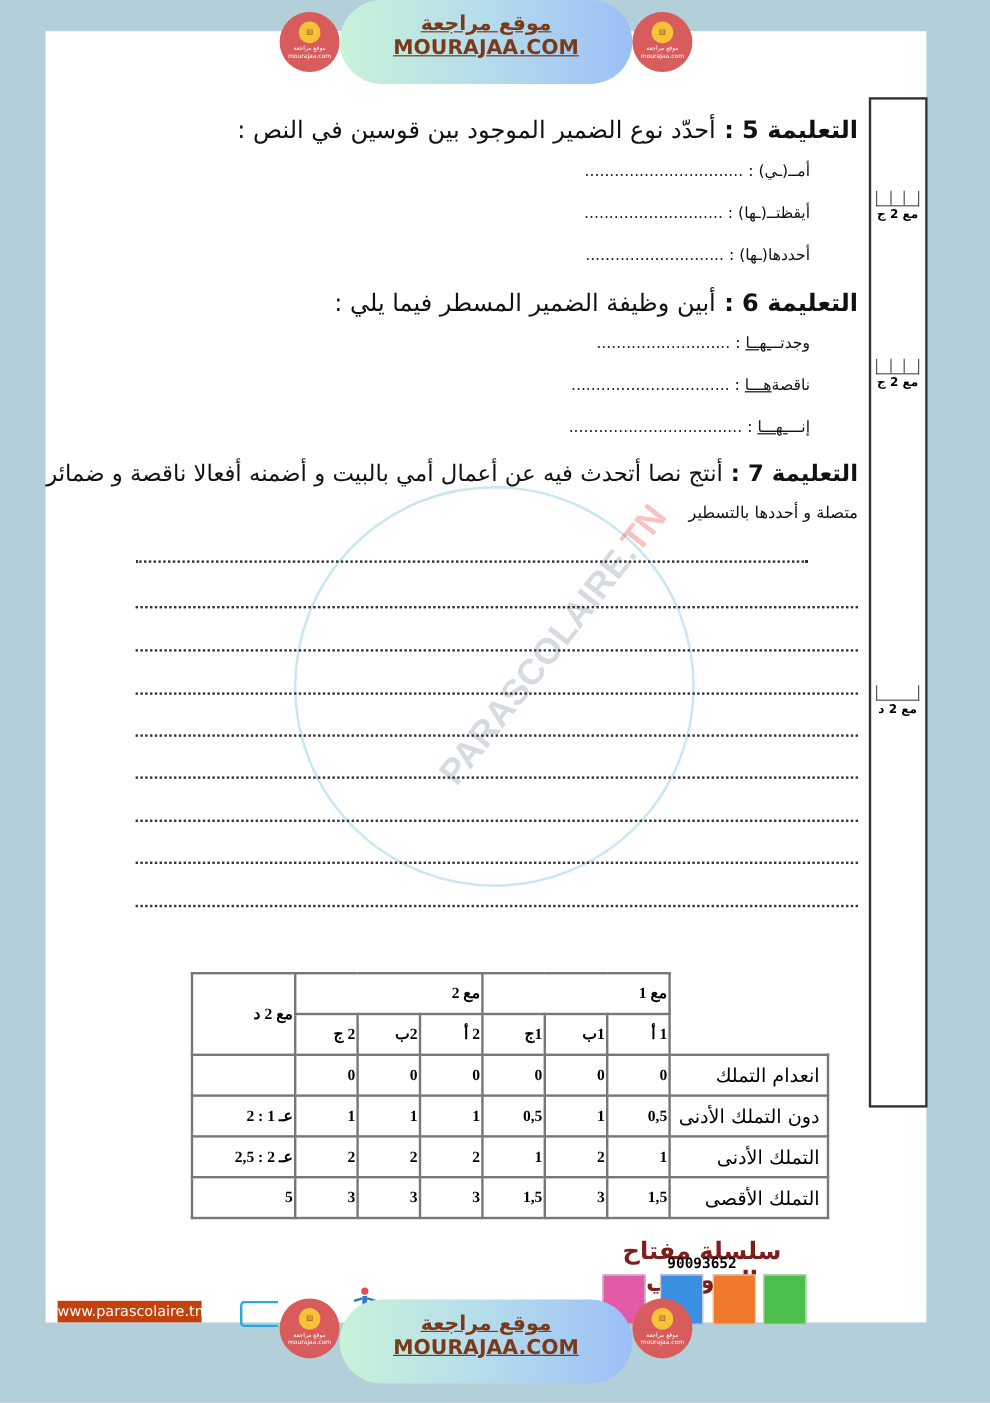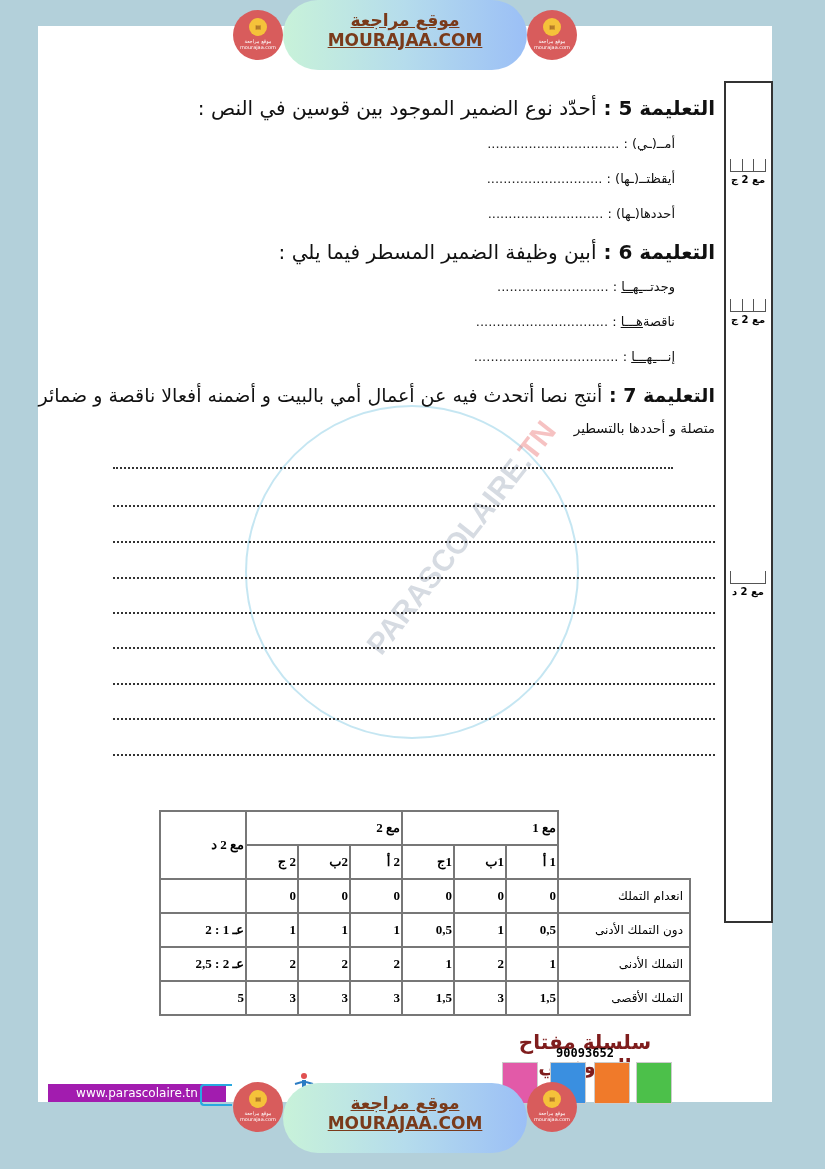--- a/index.html
+++ b/index.html
@@ -40,21 +40,21 @@
   
   table.grid {
     position:absolute; left:159px; top:810px; border-collapse:collapse;
     direction:rtl; font-family:"Liberation Serif", serif; font-size:13px;
   }
   table.grid td {
     border:2px solid #777; text-align:right; font-weight:bold; height:30px;
   }
   table.grid td.noborder { border:none; }
   table.grid td.rowlabel {
-    text-align:right; font-weight:normal; font-size:12px; padding:0 6px; width:118px;
+    text-align:right; font-weight:normal; font-size:16px; padding:0 6px; width:118px;
     font-family:"DejaVu Sans", sans-serif;
   }
   
   .watermark {
     position:absolute; left:245px; top:405px; width:330px; height:330px;
     border-radius:50%; border:2px solid #bfe3f1; opacity:0.9;
   }
   .wm-text {
     position:absolute; left:360px; top:640px; transform:rotate(-52deg);
     transform-origin:left top; font-size:30px; font-weight:bold;
@@ -72,22 +72,22 @@
   .logo-circle {
     position:absolute; width:50px; height:50px; border-radius:50%;
     background:#d85c5c; text-align:center;
   }
   .logo-circle .sun {
     width:18px; height:18px; border-radius:50%; background:#f5c23a;
     margin:8px auto 2px; font-size:6px; line-height:18px; color:#7a3a1a; font-weight:bold;
   }
   .logo-circle .tiny { font-size:5px; color:#fff; line-height:6px; }
   .footer-link {
-    position:absolute; left:48px; top:1084px; width:178px; height:18px;
-    background:#a21caf; color:#fff; font-size:12px; line-height:18px; text-align:center;
+    position:absolute; left:48px; top:1084px; width:120px; height:18px;
+    background:#c2410c; color:#fff; font-size:12px; line-height:18px; text-align:center;
     font-family:"DejaVu Sans", sans-serif;
   }
   .series-title {
     position:absolute; left:500px; top:1030px; width:170px; text-align:center;
     direction:rtl; font-size:20px; font-weight:bold; color:#7f1d1d;
   }
   .series-phone {
     position:absolute; left:500px; top:1046px; width:170px; text-align:center;
     font-size:12px; font-weight:bold; color:#000; font-family:"DejaVu Sans Mono", monospace;
   }

